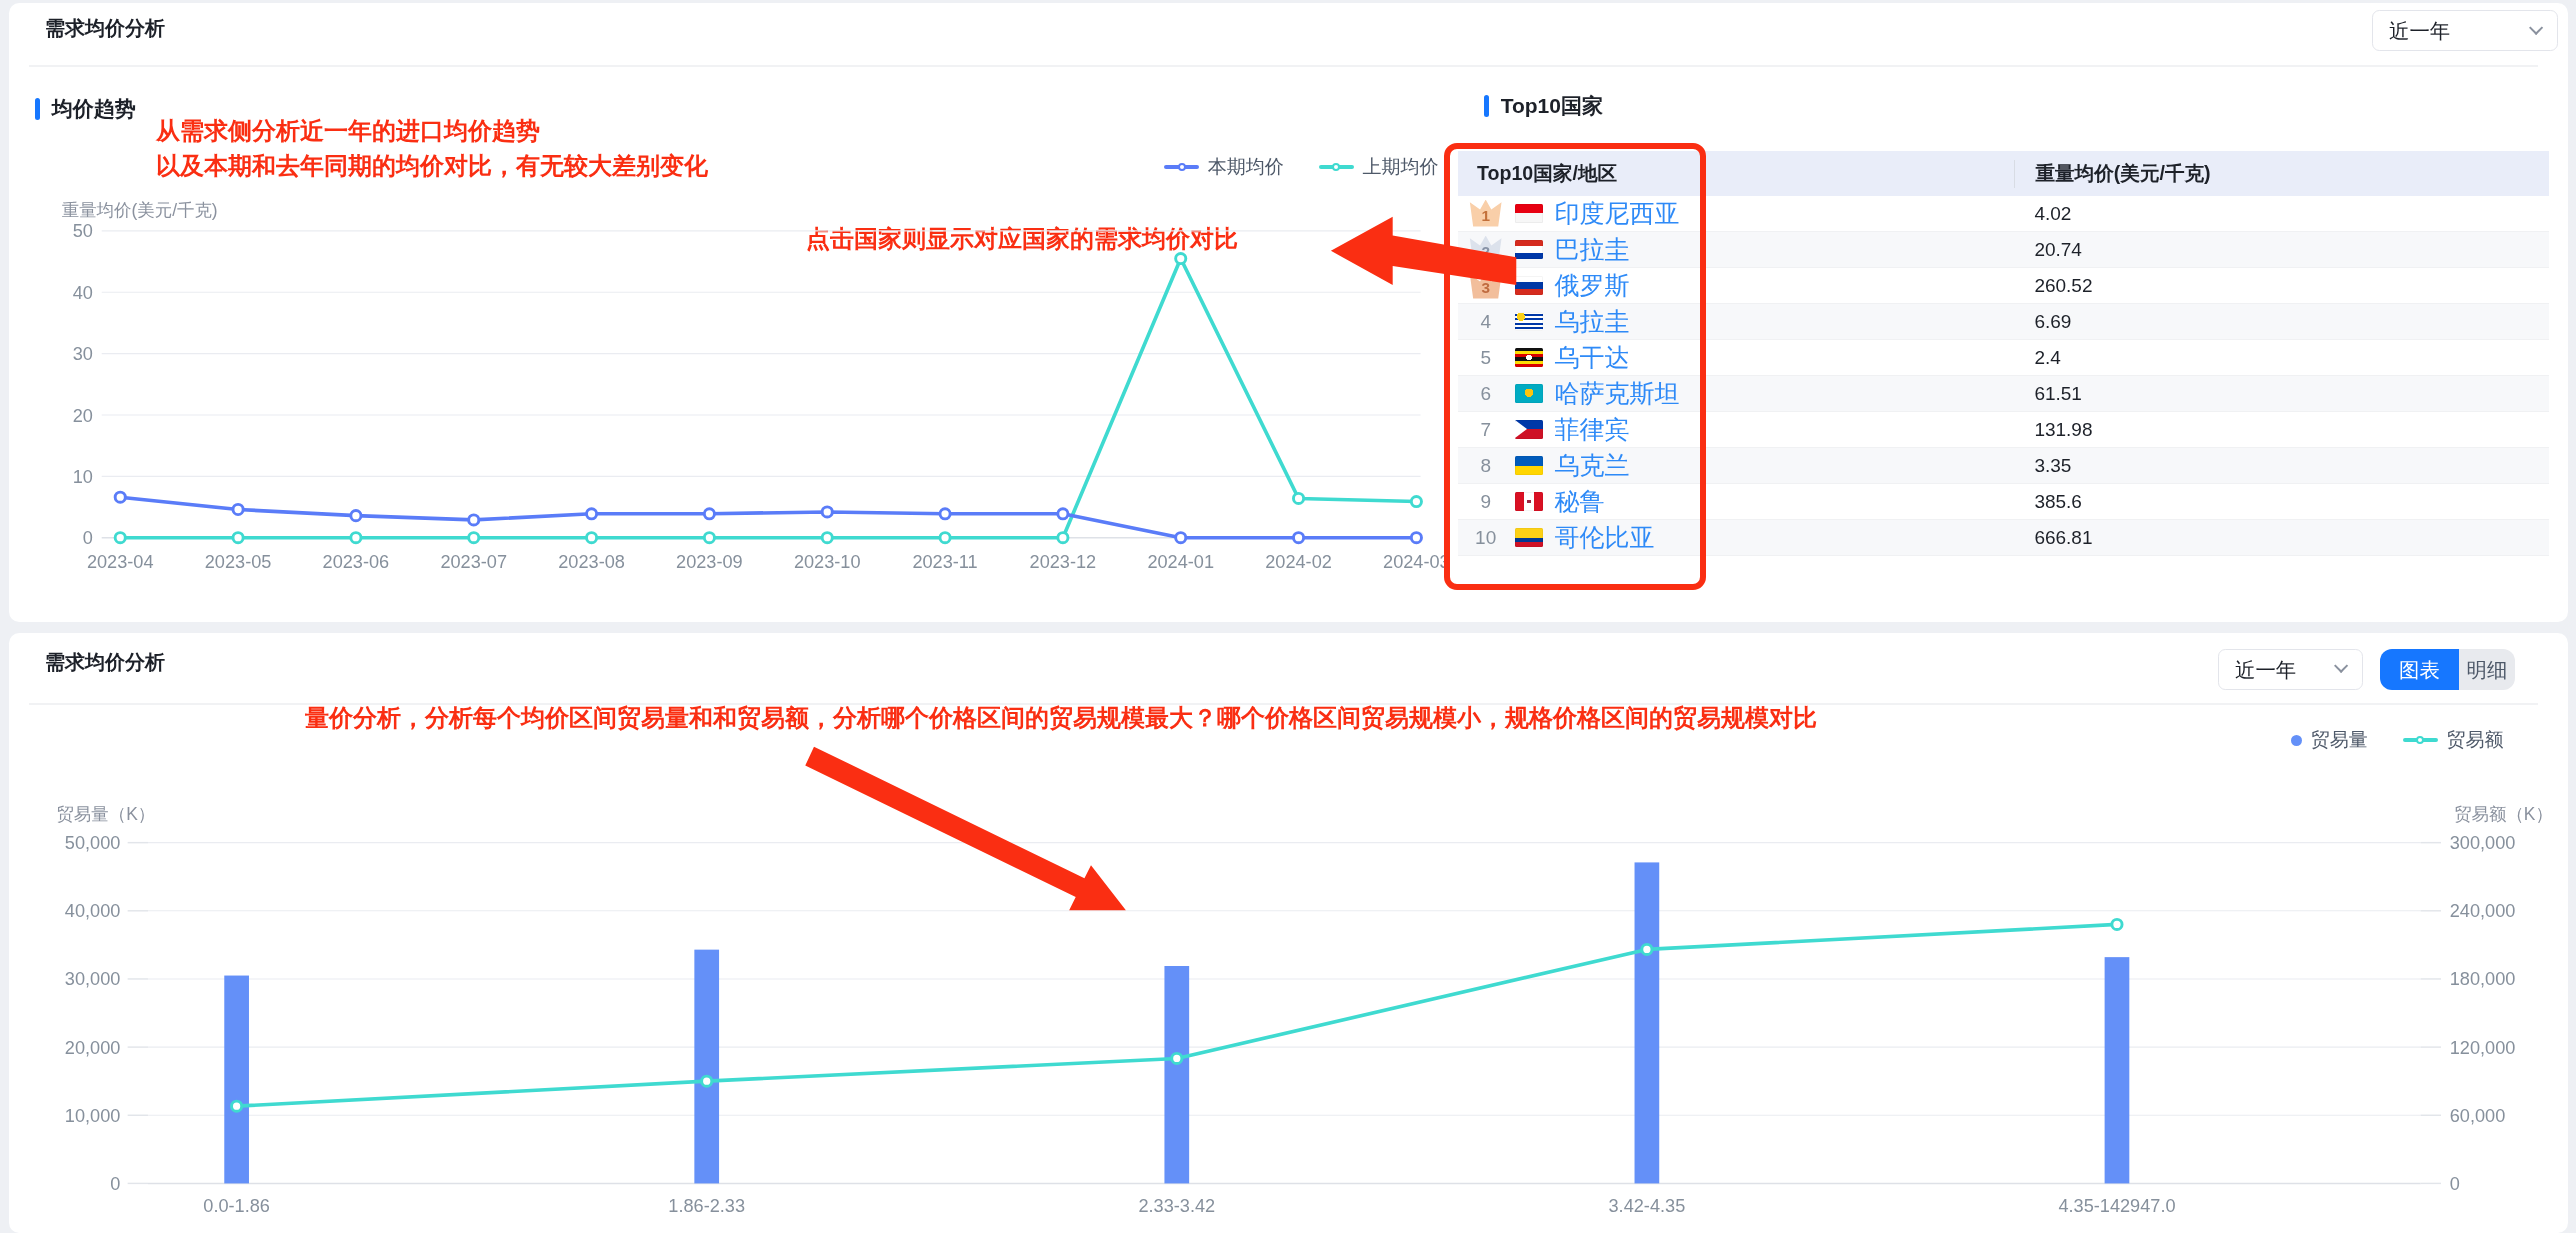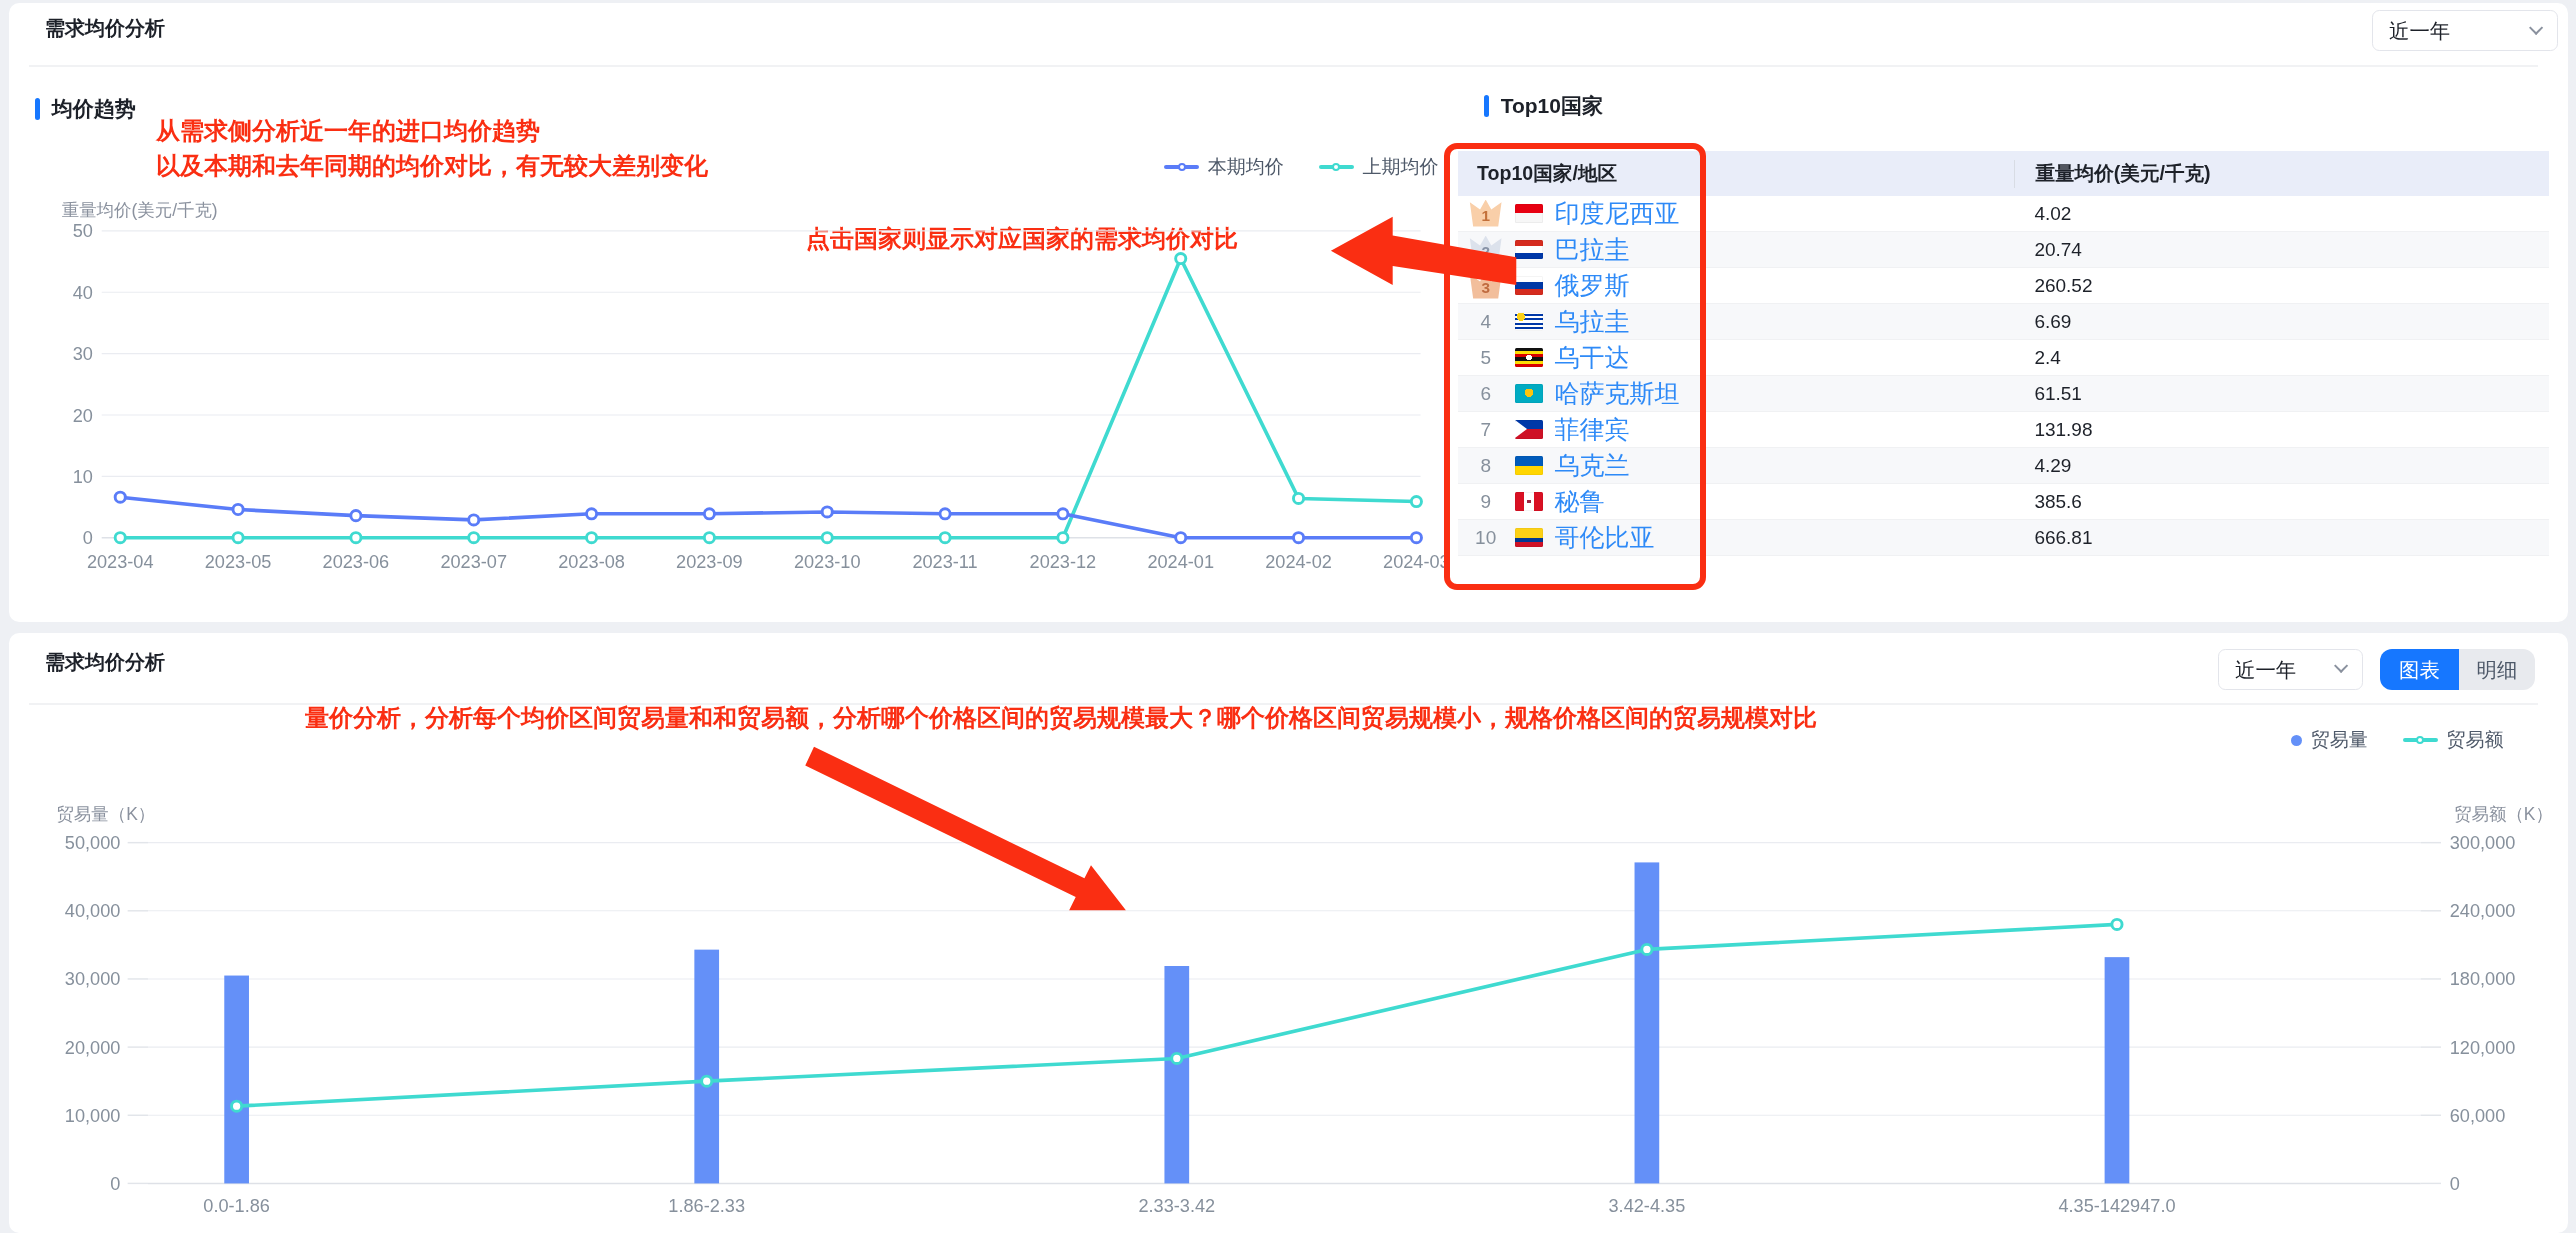--- a/index.html
+++ b/index.html
@@ -19,21 +19,21 @@
 
   .dropdown { position:absolute; border:1.5px solid #E3E5EB; border-radius:7.3px; background:#fff;
     display:flex; align-items:center; justify-content:space-between; padding:6px 16px; cursor:pointer; }
   .dropdown .dd-text { font-size:20.4px; color:#1D2129; }
   .chev { width:10.2px; height:10.2px; border-right:2.2px solid #8A919E; border-bottom:2.2px solid #8A919E;
     transform:rotate(45deg) translate(-2.2px,-2.2px); }
 
   .toggle { position:absolute; display:flex; border-radius:12px; overflow:hidden; }
   .toggle .tbtn { height:41px; display:flex; align-items:center; justify-content:center; font-size:20.4px; cursor:pointer; }
   .toggle .t-chart { width:79px; background:var(--accent-blue,#1677FF); color:#fff; }
-  .toggle .t-detail { width:76px; background:#E8EAEE; color:#4E5969; }
+  .toggle .t-detail { width:56px; background:#E8EAEE; color:#4E5969; }
 
   .red-note { position:absolute; color:var(--annotation-red,#FA2E12); font-size:24px; font-weight:600; line-height:35px; white-space:nowrap; }
 
   .legend { position:absolute; display:flex; align-items:center; gap:35px; }
   .lg-item { display:flex; align-items:center; gap:8.7px; }
   .lg-line { width:35px; height:3.6px; border-radius:2.2px; background:var(--c,#999); display:flex; align-items:center; justify-content:center; }
   .lg-dot { width:8px; height:8px; border:2.9px solid var(--c,#999); background:#fff; border-radius:50%; }
   .lg-soliddot { width:11px; height:11px; border-radius:50%; background:var(--c,#999); }
   .lg-label { font-size:19px; color:#4E5969; }
 
@@ -263,21 +263,21 @@
           <div class="rc2">131.98</div>
         </div>
         <div class="t10-row alt">
           <div class="rc1">
             <span class="rankbox">
               <span class="rank-num">8</span>
             </span>
             <span class="flag flag-ukraine"></span>
             <a class="country">乌克兰</a>
           </div>
-          <div class="rc2">4.29</div>
+          <div class="rc2">3.35</div>
         </div>
         <div class="t10-row">
           <div class="rc1">
             <span class="rankbox">
               <span class="rank-num">9</span>
             </span>
             <span class="flag flag-peru"></span>
             <a class="country">秘鲁</a>
           </div>
           <div class="rc2">385.6</div>

